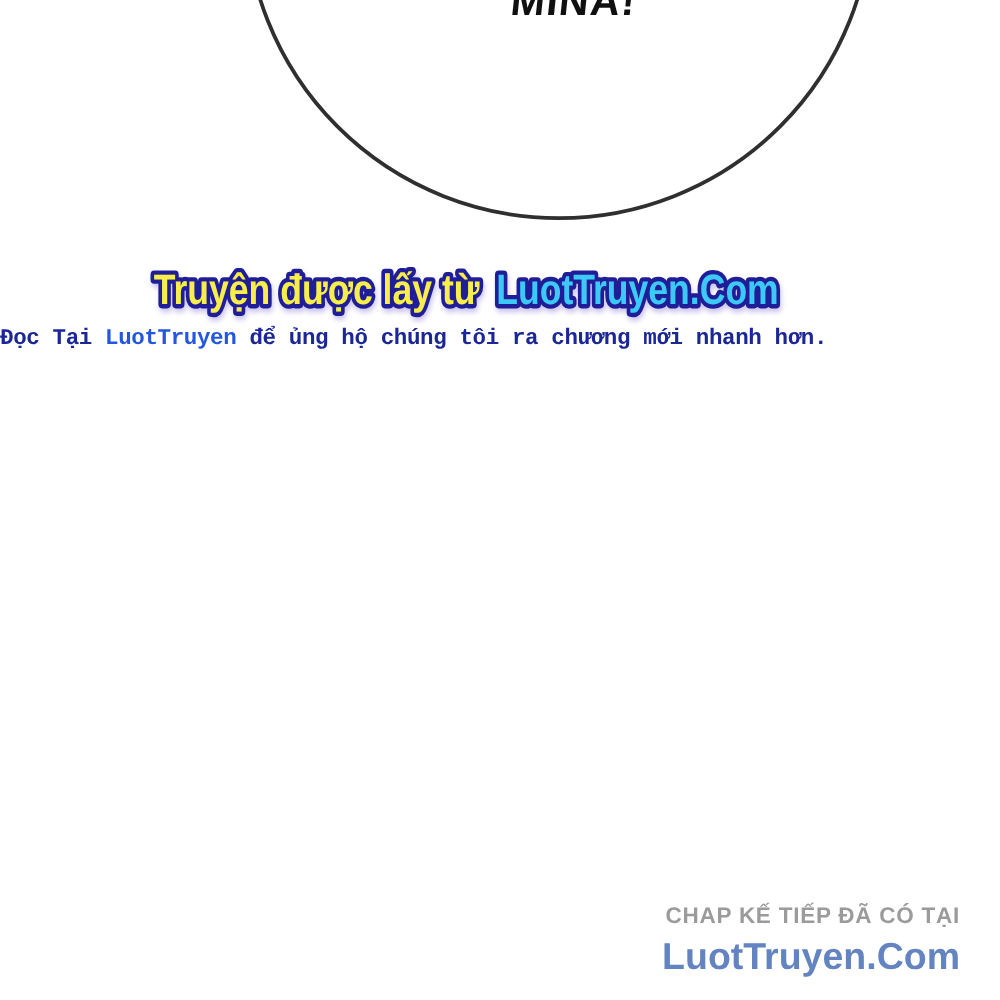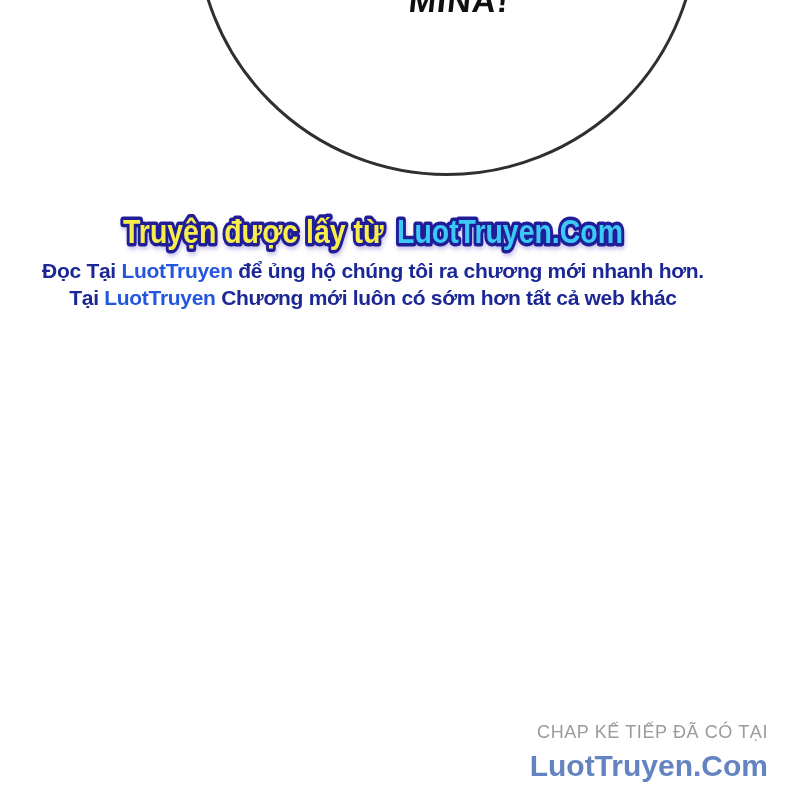--- a/index.html
+++ b/index.html
@@ -60,43 +60,44 @@
     font-size: 34px;
     paint-order: stroke fill;
     stroke-width: 7px;
     stroke-linejoin: round;
     stroke-linecap: round;
   }
   .promo-line {
     position: absolute;
     left: 0;
     width: 746px;
-    text-align: center;
+    text-align: left;
     font-weight: bold;
-    font-size: 21px;
+    font-size: 18px;
     line-height: 26px;
     letter-spacing: -0.3px;
     color: #1c2796;
     white-space: nowrap;
+    font-family: Liberation Mono, monospace;
   }
   .promo-line .site {
     color: #2457e0;
   }
   .promo-line.line1 { top: 242px; }
   .promo-line.line2 { top: 269px; }
 
   .footer {
     position: absolute;
     right: 32px;
     top: 721px;
     text-align: right;
   }
   .footer-caption {
     font-size: 18px;
-    font-weight: normal;
+    font-weight: bold;
     letter-spacing: 0.6px;
     line-height: 22px;
     color: #9b9b9b;
     white-space: nowrap;
   }
   .footer-site {
     margin-top: 8px;
     font-size: 30px;
     line-height: 30px;
     font-weight: bold;
@@ -112,20 +113,19 @@
 <div class="bubble-text">MINA!</div>
 
 <div class="promo">
 
   <svg class="headline-svg" viewBox="0 0 746 58" xmlns="http://www.w3.org/2000/svg">
     <text x="373" y="41" text-anchor="middle" textLength="500" lengthAdjust="spacingAndGlyphs" stroke="#201d98"><tspan fill="#f8ee4b">Truyện được lấy từ</tspan><tspan dx="16" fill="#3cc9f5">LuotTruyen.Com</tspan></text>
   </svg>
 
   <div class="promo-line line1"><span>Đọc Tại </span><span class="site">LuotTruyen</span><span> để ủng hộ chúng tôi ra chương mới nhanh hơn.</span></div>
 
-  <div class="promo-line line2"><span>Tại </span><span class="site">LuotTruyen</span><span> Chương mới luôn có sớm hơn tất cả web khác</span></div>
 
 </div>
 
 <div class="footer">
   <div class="footer-caption">CHAP KẾ TIẾP ĐÃ CÓ TẠI</div>
   <div class="footer-site">LuotTruyen.Com</div>
 </div>
 
 </body></html>

